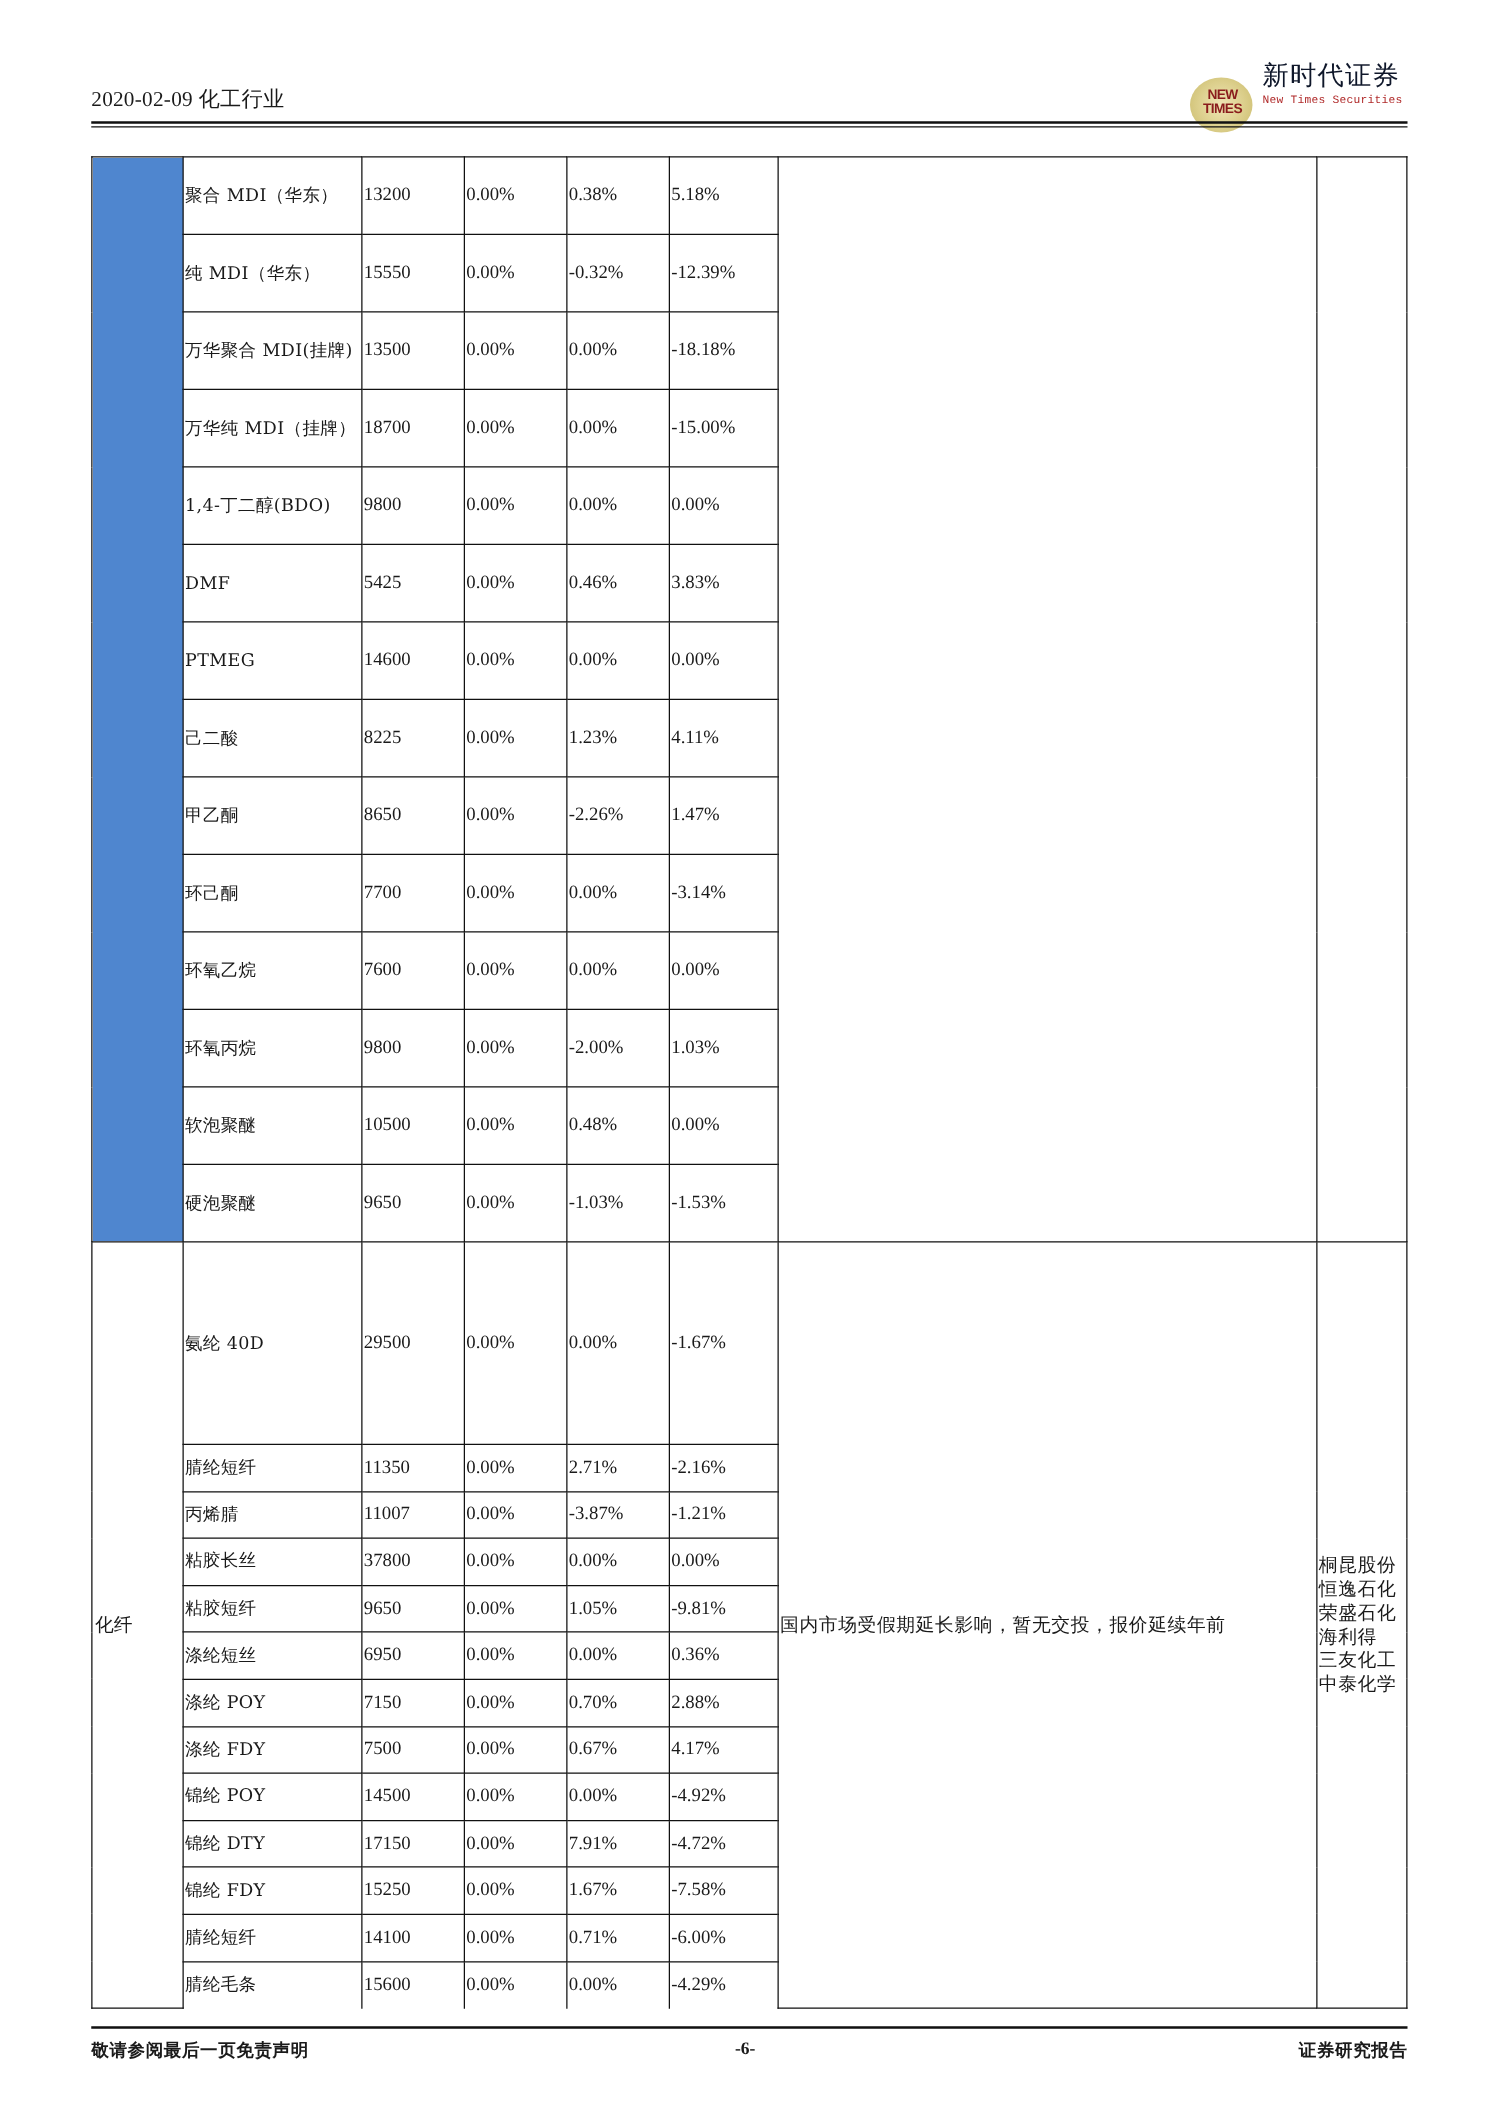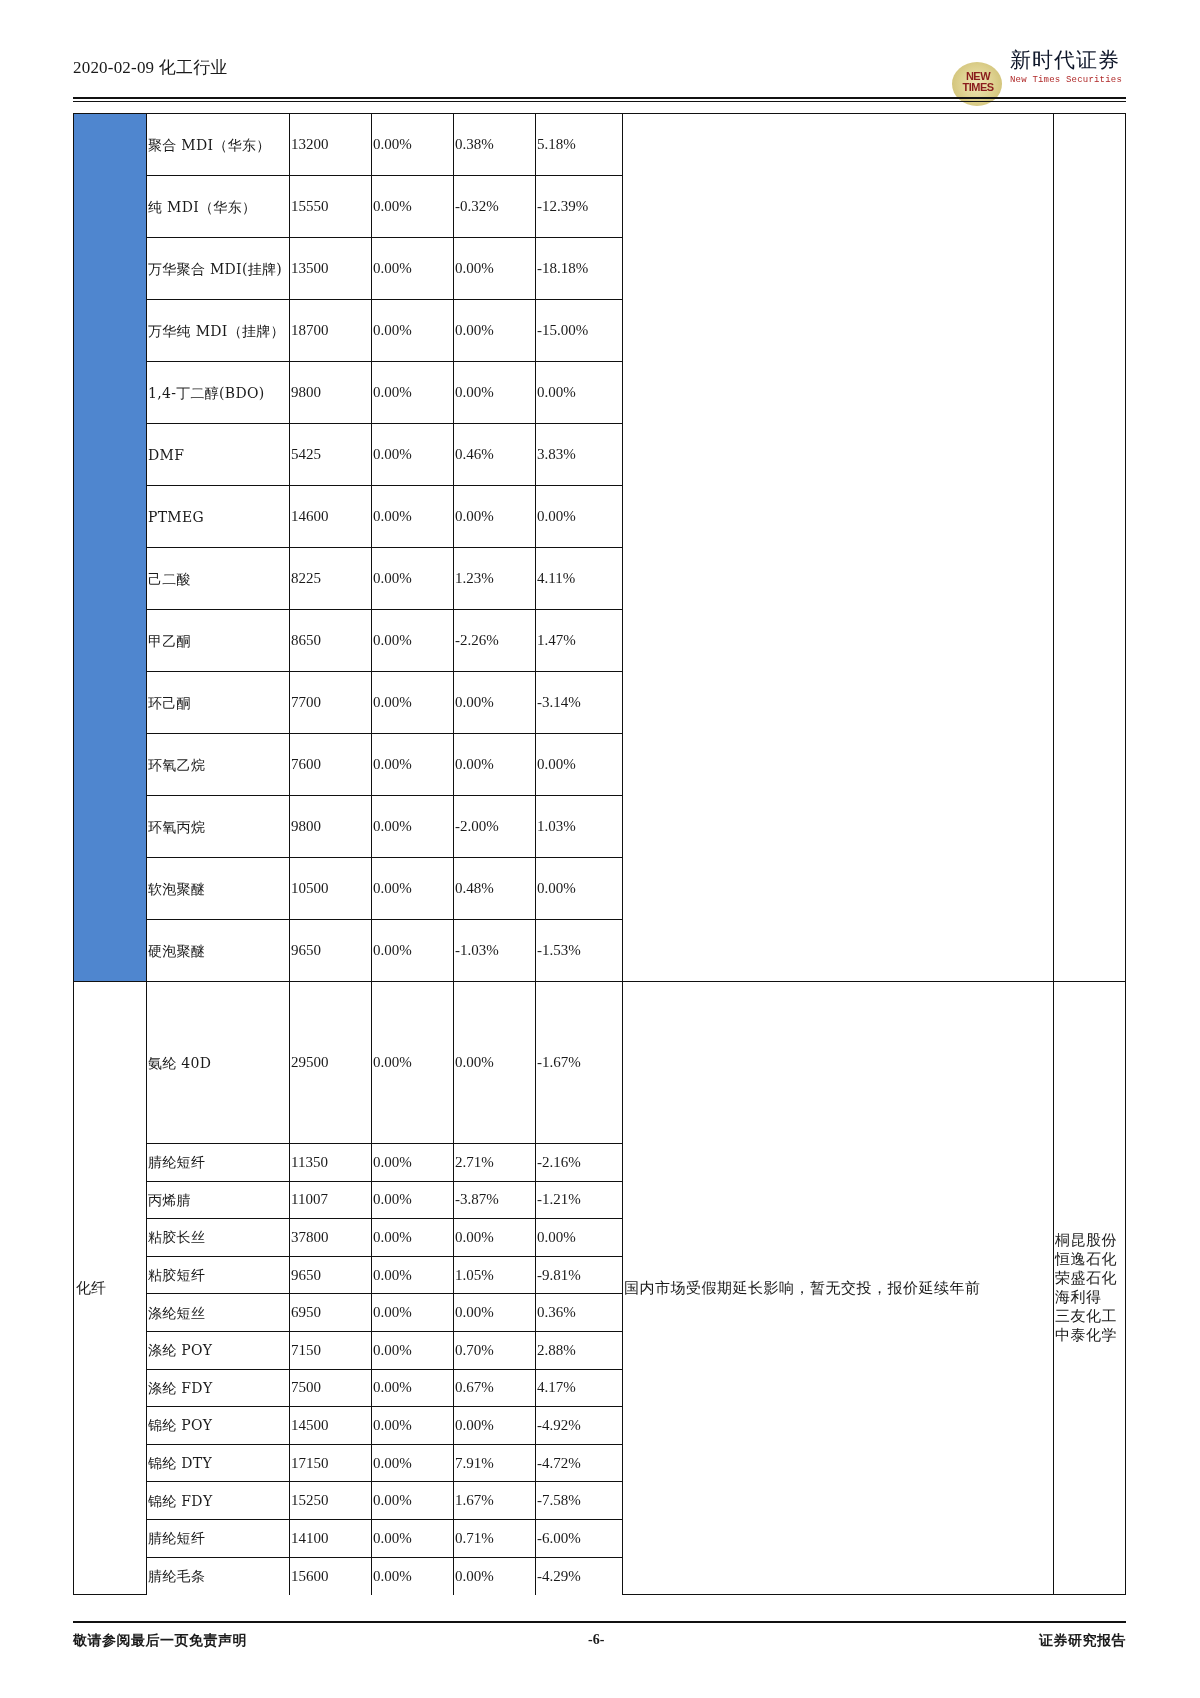--- a/index.html
+++ b/index.html
@@ -1,30 +1,30 @@
 <!DOCTYPE html>
 <html><head>
 <meta charset="utf-8">
 <style>
   * { margin:0; padding:0; box-sizing:border-box; }
   html, body { width:1200px; height:1698px; background:#ffffff; overflow:hidden; }
   body { position:relative; font-family:"DejaVu Serif","Liberation Serif",serif; color:#1a1a1a; }
 
-  .hdr-left { position:absolute; left:73px; top:56px; font-size:17px; font-family:"Liberation Serif","DejaVu Serif",serif; letter-spacing:0.2px; }
+  .hdr-left { position:absolute; left:73px; top:68px; font-size:17px; font-family:"Liberation Serif","DejaVu Serif",serif; letter-spacing:0.2px; }
   .hdr-rule1 { position:absolute; left:73px; top:97px; width:1053px; height:2px; background:#111; }
   .hdr-rule2 { position:absolute; left:73px; top:101px; width:1053px; height:1px; background:#111; }
 
   .logo { position:absolute; left:952px; top:44px; width:180px; height:50px; }
   .logo-badge { position:absolute; left:0; top:2px; width:50px; height:44px; border-radius:50%;
     background:radial-gradient(circle at 50% 50%, #efe6b6 0%, #dccf8c 55%, #c9ba6a 100%);margin-top:16px; }
   .logo-badge-text { position:absolute; left:-4px; top:9px; width:60px; font-family:"Liberation Sans",sans-serif; font-size:11px; line-height:11px; color:#8a1c1c; font-weight:bold; text-align:center; letter-spacing:-0.5px; }
   .logo-cn { position:absolute; left:58px; top:2px; font-size:21px; color:#0f172a; letter-spacing:1px; font-family:"DejaVu Serif",serif; }
   .logo-en { position:absolute; left:58px; top:31px; font-size:9px; color:#b02a2a; font-family:"Liberation Mono","DejaVu Sans Mono",monospace; letter-spacing:0.2px; }
 
-  table.data { position:absolute; left:73px; top:113px; border-collapse:collapse; table-layout:fixed; font-family:"Liberation Serif","DejaVu Serif",serif; }
+  table.data { position:absolute; left:73px; top:125px; border-collapse:collapse; table-layout:fixed; font-family:"Liberation Serif","DejaVu Serif",serif; }
   table.data td { border:1.5px solid #111; font-size:15px; vertical-align:middle; padding:0 0 0 1px; line-height:19px; white-space:nowrap; overflow:hidden; }
   table.data td.name { white-space:normal; font-family:"DejaVu Serif","Liberation Serif",serif; font-size:14px; line-height:20px; letter-spacing:0.3px; }
   td.cat-blue { background:#4f86cf; }
   td.cat { font-size:14px; font-family:"DejaVu Serif",serif; padding-left:2px !important; }
   td.comment { font-size:14px; font-family:"DejaVu Serif",serif; white-space:nowrap; letter-spacing:0.5px;margin-left:48px; }
   td.companies { font-size:14px; font-family:"DejaVu Serif",serif; line-height:23px; white-space:normal; letter-spacing:0.5px; vertical-align:middle; }
   tr.r1 td { height:62px; }
   tr.rtall td { height:162px; }
   tr.r2 td { height:37.6px; }
   table.data tr:last-child td { border-bottom:none; }

